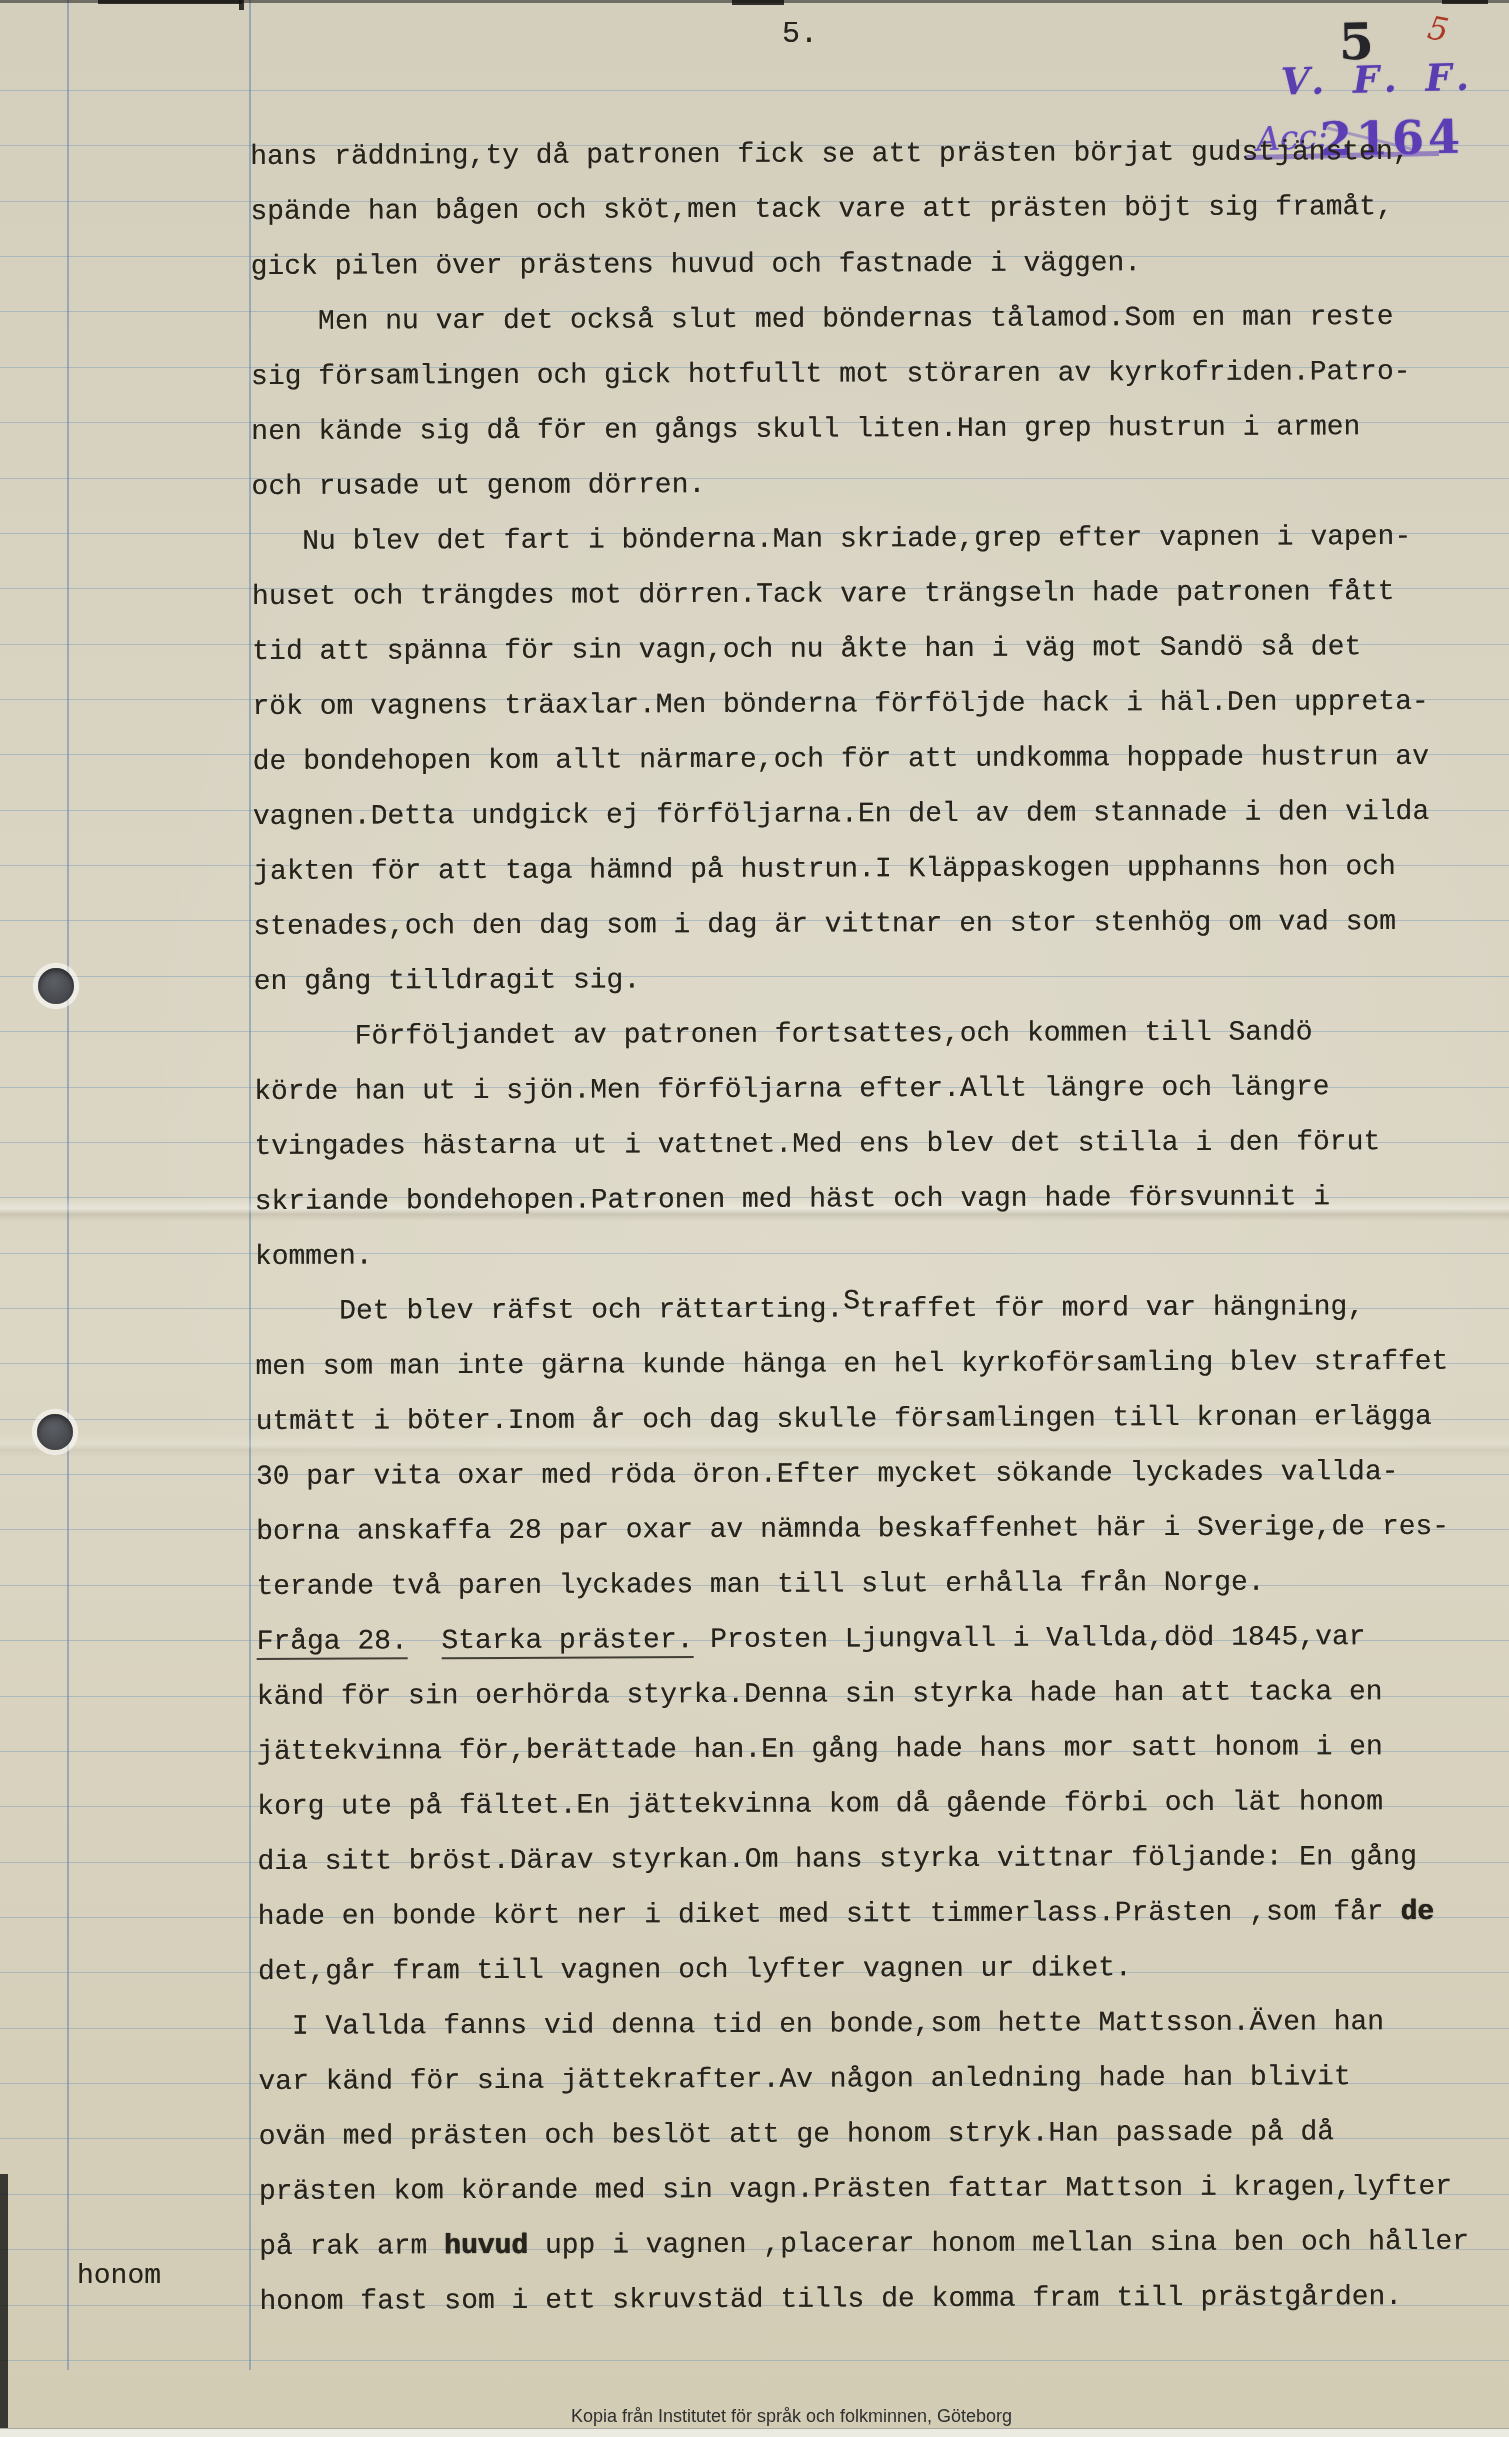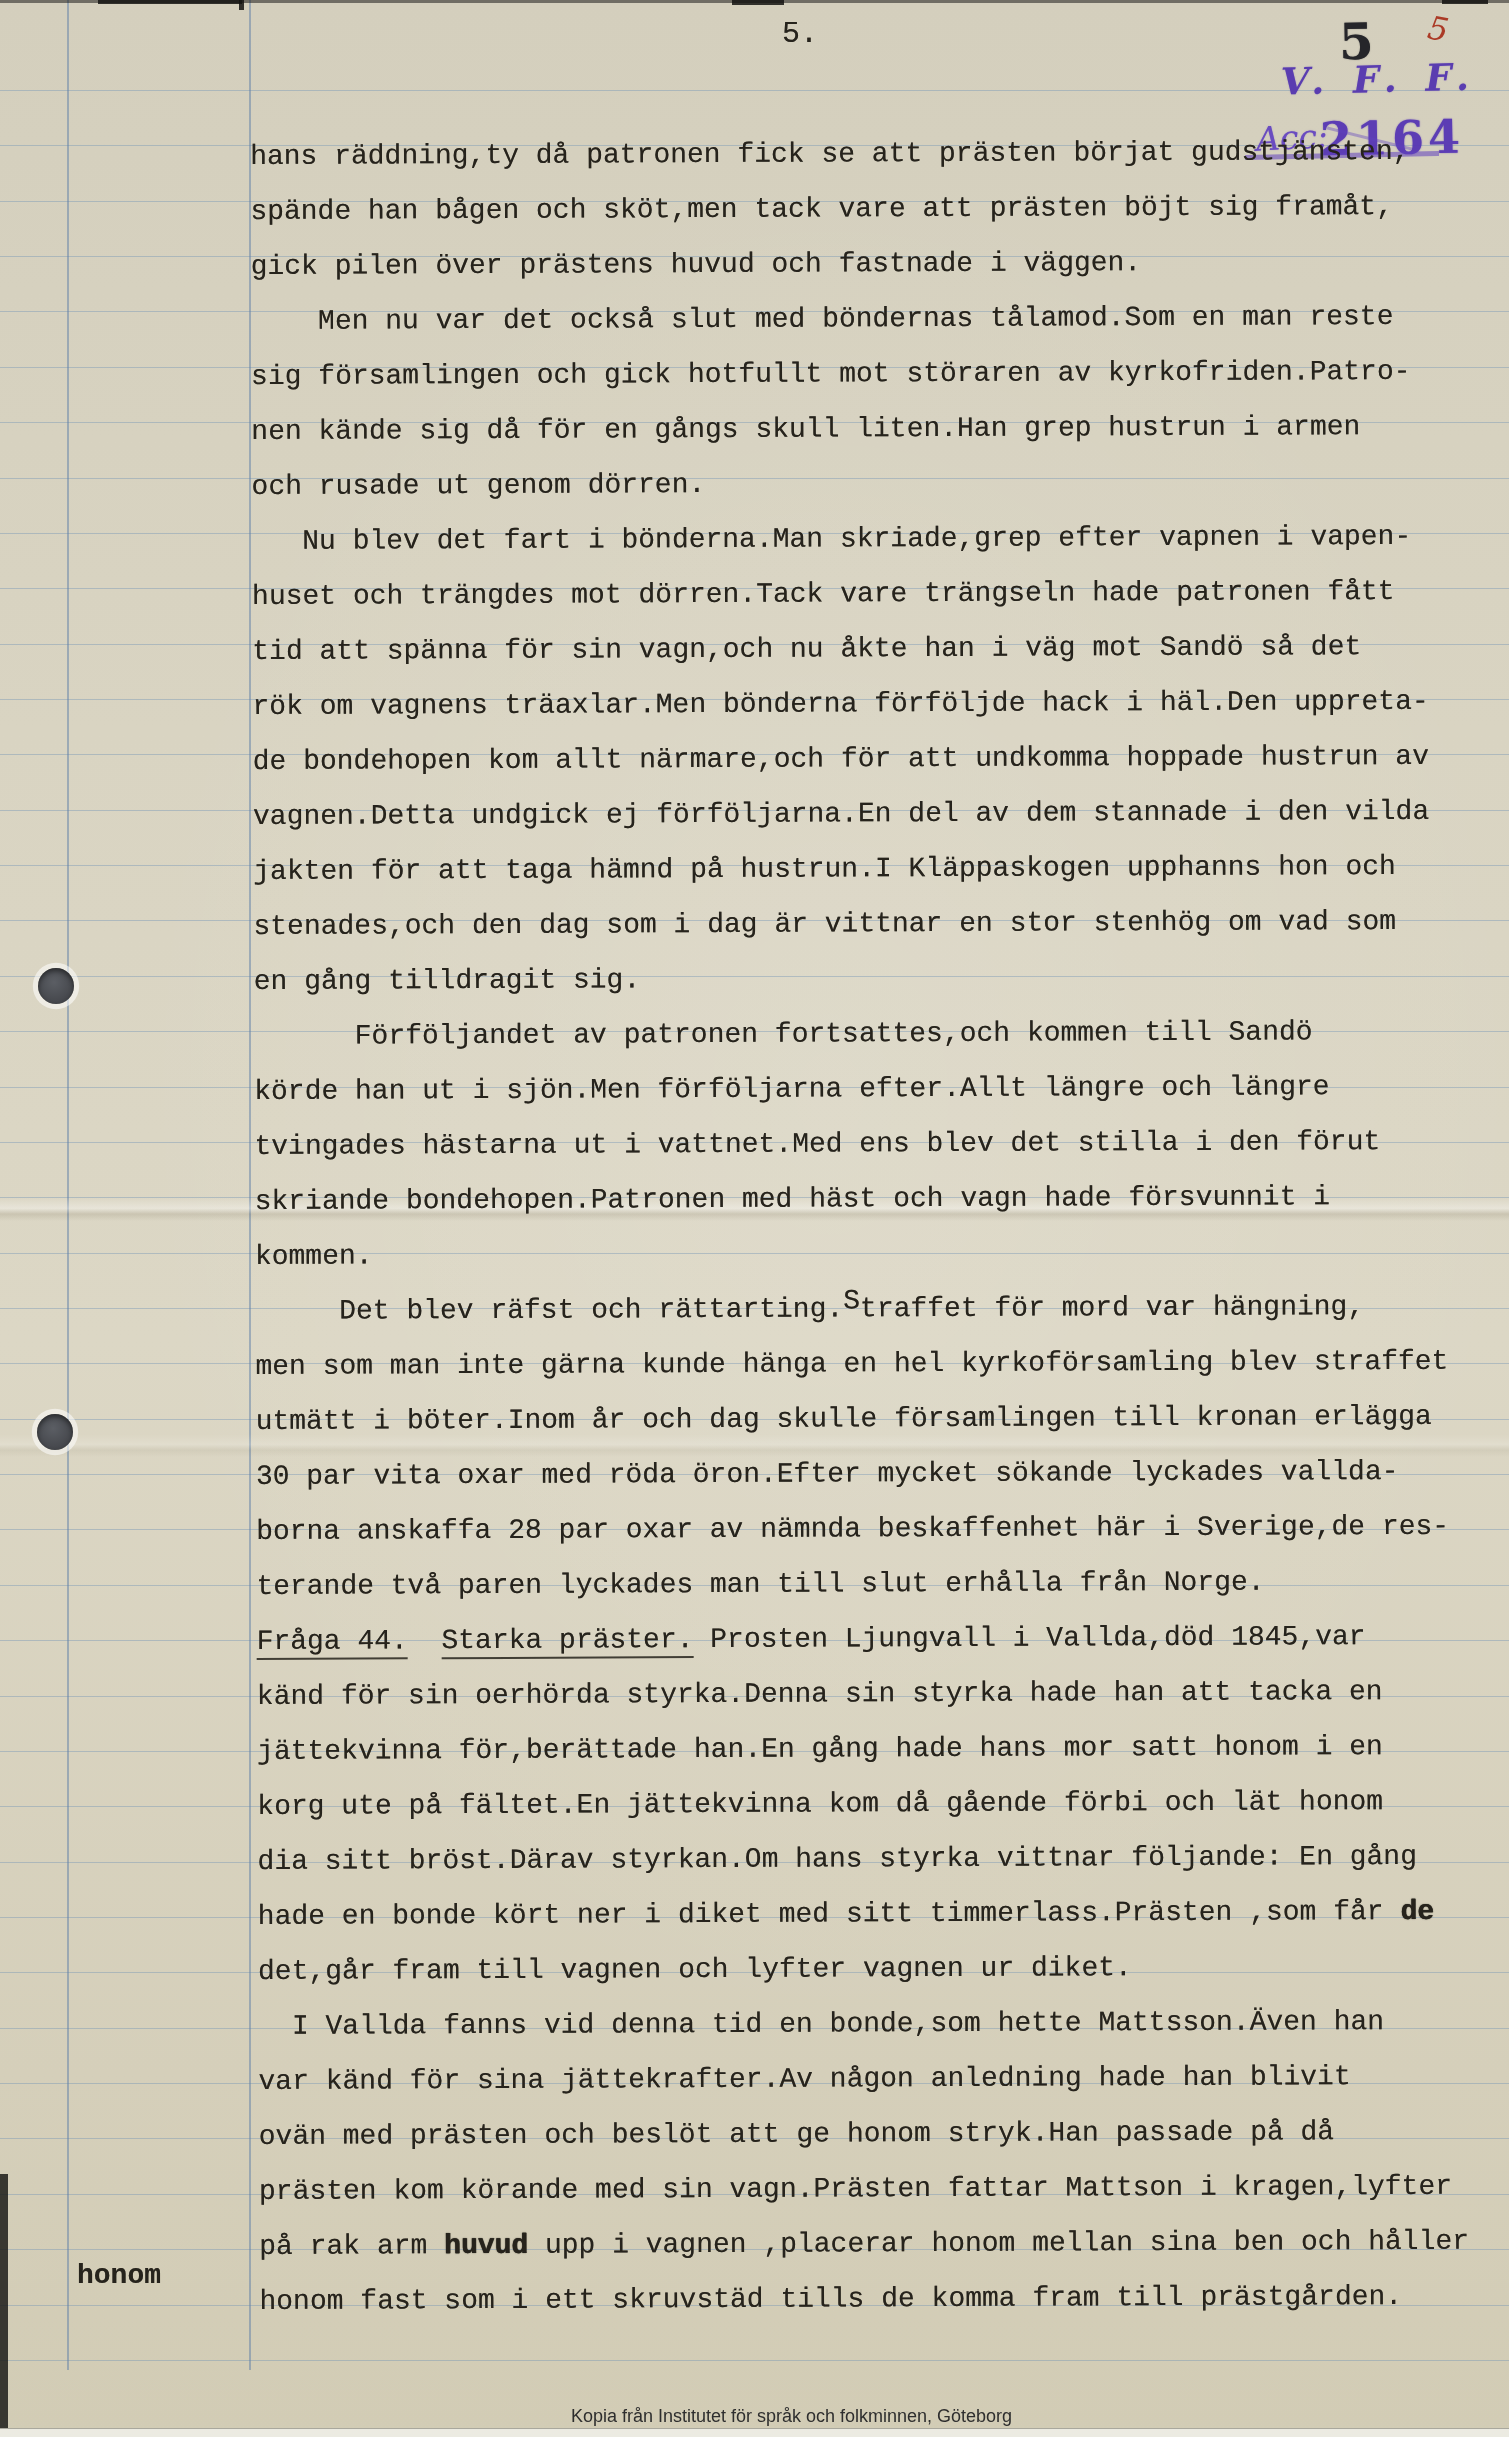--- a/index.html
+++ b/index.html
@@ -36,21 +36,21 @@
   }
   .typed .line{height:55px;line-height:55px;white-space:pre;}
   .typed .b{font-weight:bold;text-shadow:0 0 1.2px rgba(38,35,28,0.9), 0.6px 0 0 rgba(38,35,28,0.8);}
   .typed .u{border-bottom:2.3px solid rgba(38,35,28,0.85);padding-bottom:1.2px;}
   .typed .sup{display:inline-block;transform:translateY(-8px);}
   .pagenum{position:absolute;left:782px;top:17.3px;
     font-family:"Liberation Mono","DejaVu Sans Mono",monospace;font-size:30px;color:#26231c;
     text-shadow:0 0 0.6px rgba(38,35,28,0.55);}
   .margin-note{position:absolute;left:77px;top:2260px;
     font-family:"Liberation Mono","DejaVu Sans Mono",monospace;font-size:28px;color:#26231c;
-    text-shadow:0 0 0.6px rgba(38,35,28,0.5);font-weight:bold;}
+    text-shadow:0 0 0.6px rgba(38,35,28,0.5);}
   
   .stamp-5{position:absolute;left:1339px;top:11.5px;
     font-family:"DejaVu Serif","Liberation Serif",serif;font-weight:bold;font-size:50px;color:#26262a;
     transform:rotate(-1deg);text-shadow:0 0 1.2px rgba(20,20,25,0.5);}
   .hand-5{position:absolute;left:1428px;top:10.4px;
     font-family:"DejaVu Serif","Liberation Serif",serif;font-style:italic;font-size:32px;color:#ab3a26;
     transform:rotate(10deg);}
   .stamp-vff{position:absolute;left:1281px;top:57px;
     font-family:"DejaVu Serif","Liberation Serif",serif;font-style:italic;font-weight:bold;
     font-size:37px;letter-spacing:8px;color:#5a3db0;
@@ -164,21 +164,21 @@
       <div class="line"><span>körde han ut i sjön.Men förföljarna efter.Allt längre och längre</span></div>
       <div class="line"><span>tvingades hästarna ut i vattnet.Med ens blev det stilla i den förut</span></div>
       <div class="line"><span>skriande bondehopen.Patronen med häst och vagn hade försvunnit i</span></div>
       <div class="line"><span>kommen.</span></div>
       <div class="line"><span>     Det blev räfst och rättarting.</span><span class="sup">S</span><span>traffet för mord var hängning,</span></div>
       <div class="line"><span>men som man inte gärna kunde hänga en hel kyrkoförsamling blev straffet</span></div>
       <div class="line"><span>utmätt i böter.Inom år och dag skulle församlingen till kronan erlägga</span></div>
       <div class="line"><span>30 par vita oxar med röda öron.Efter mycket sökande lyckades vallda-</span></div>
       <div class="line"><span>borna anskaffa 28 par oxar av nämnda beskaffenhet här i Sverige,de res-</span></div>
       <div class="line"><span>terande två paren lyckades man till slut erhålla från Norge.</span></div>
-      <div class="line"><span class="u">Fråga 44.</span><span>  </span><span class="u">Starka präster.</span><span> Prosten Ljungvall i Vallda,död 1845,var</span></div>
+      <div class="line"><span class="u">Fråga 28.</span><span>  </span><span class="u">Starka präster.</span><span> Prosten Ljungvall i Vallda,död 1845,var</span></div>
       <div class="line"><span>känd för sin oerhörda styrka.Denna sin styrka hade han att tacka en</span></div>
       <div class="line"><span>jättekvinna för,berättade han.En gång hade hans mor satt honom i en</span></div>
       <div class="line"><span>korg ute på fältet.En jättekvinna kom då gående förbi och lät honom</span></div>
       <div class="line"><span>dia sitt bröst.Därav styrkan.Om hans styrka vittnar följande: En gång</span></div>
       <div class="line"><span>hade en bonde kört ner i diket med sitt timmerlass.Prästen ,som får </span><span class="b">de</span></div>
       <div class="line"><span>det,går fram till vagnen och lyfter vagnen ur diket.</span></div>
       <div class="line"><span>  I Vallda fanns vid denna tid en bonde,som hette Mattsson.Även han</span></div>
       <div class="line"><span>var känd för sina jättekrafter.Av någon anledning hade han blivit</span></div>
       <div class="line"><span>ovän med prästen och beslöt att ge honom stryk.Han passade på då</span></div>
       <div class="line"><span>prästen kom körande med sin vagn.Prästen fattar Mattson i kragen,lyfter</span></div>

